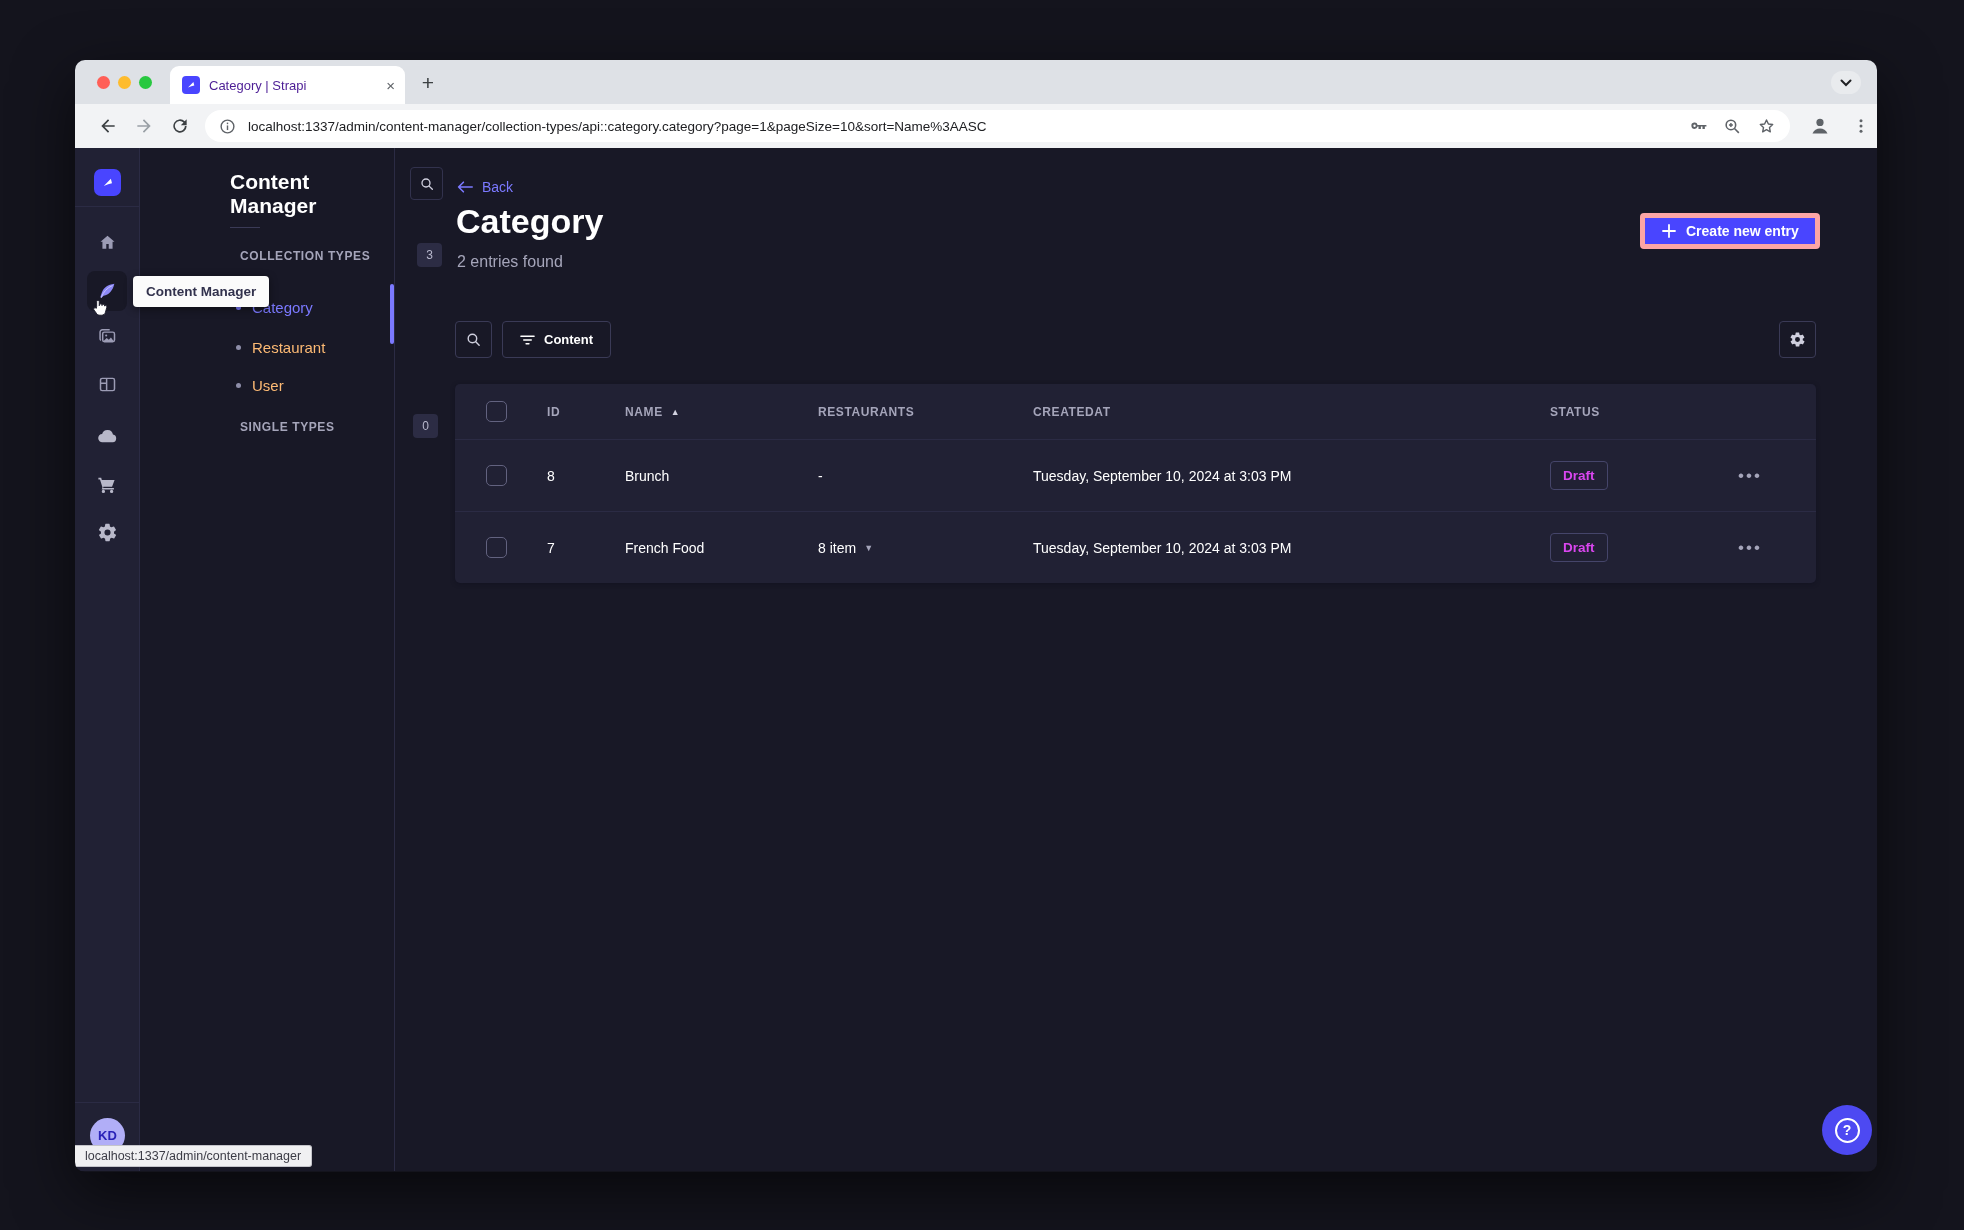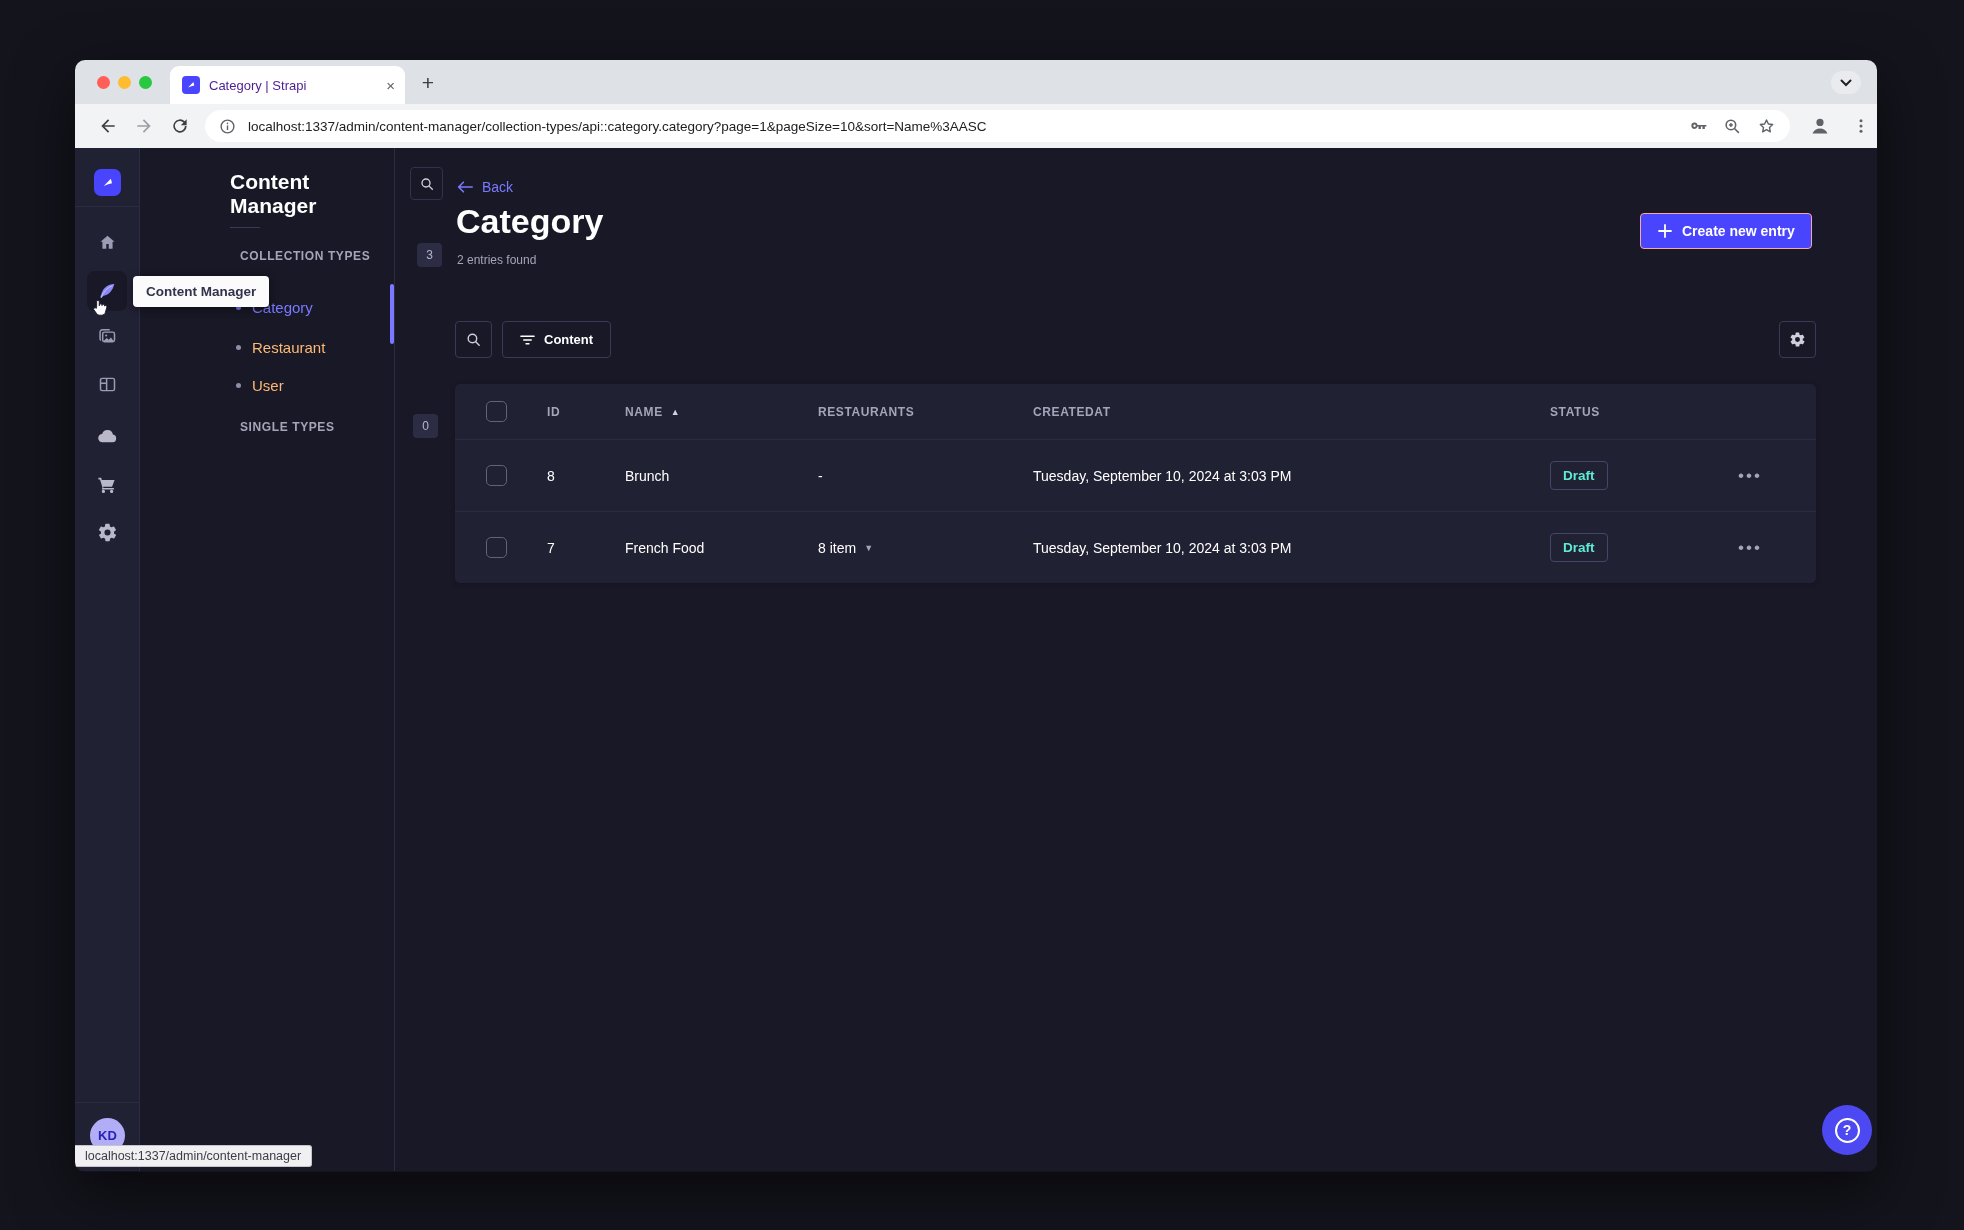--- a/index.html
+++ b/index.html
@@ -70,45 +70,45 @@
                 background:#7b79ff; }
 
   .tooltip { position:absolute; left:58px; top:128px; height:31px; padding:0 13px; background:#fbfbfb;
              border-radius:4px; display:flex; align-items:center; font-size:13.5px; font-weight:bold;
              color:#32324d; z-index:7; box-shadow:0 2px 8px rgba(0,0,0,.45); }
 
   
   .back-link { position:absolute; left:382px; top:31px; display:flex; align-items:center; gap:9px;
                color:#7b79ff; font-size:14px; }
   .page-title { position:absolute; left:381px; top:54px; font-size:34px; font-weight:bold; color:#ffffff; }
-  .page-subtitle { position:absolute; left:382px; top:105px; font-size:12px; color:#a5a5ba; }
+  .page-subtitle { position:absolute; left:382px; top:105px; font-size:16px; color:#a5a5ba; }
   .create-btn { position:absolute; left:1565px; top:65px; height:36px; padding:8px 16px; background:#4945ff;
                 border-radius:4px; display:flex; align-items:center; gap:9px; color:#ffffff;
-                font-size:14px; font-weight:bold; border:1px solid #fca5a5; }
+                font-size:14px; font-weight:bold; border:5px solid #fca5a5; }
   .sq-btn { position:absolute; top:173px; width:37px; height:37px; border-radius:4px;
             border:1px solid #3a3a56; display:flex; align-items:center; justify-content:center; color:#cfcfde; }
   .filters-btn { position:absolute; left:427px; top:173px; height:37px; padding:0 17px; border-radius:4px;
                  border:1px solid #3a3a56; display:flex; align-items:center; gap:9px; color:#ffffff;
                  font-size:13px; font-weight:bold; background:transparent; }
 
   
   .table { position:absolute; left:380px; top:236px; width:1361px; height:199px; background:#212134;
            border-radius:5px; box-shadow:0 1px 4px rgba(14,14,27,.5); }
   .trow { display:grid; grid-template-columns:82px 78px 193px 215px 517px 186px 90px; align-items:center; }
   .thead { height:55px; }
   .tbody-row { height:72px; border-top:1px solid #2b2b44; }
   .cell { padding-left:10px; font-size:14px; color:#ffffff; display:flex; align-items:center; }
   .hcell { padding-left:10px; font-size:12px; font-weight:bold; letter-spacing:.6px; color:#a5a5ba;
            display:flex; align-items:center; }
   .check-cell { display:flex; justify-content:center; }
   .checkbox { width:21px; height:21px; border:1px solid #62627f; border-radius:5px; background:transparent; }
   .sort-arrow { font-size:9px; color:#d2d2e0; margin-left:8px; }
   .caret { font-size:9px; color:#a5a5ba; margin-left:8px; }
   .draft-badge { height:29px; padding:0 12px; border:1px solid #45456a; border-radius:4px; background:#212134;
-                 color:#5eead4; font-size:13.5px; font-weight:bold; display:inline-flex; align-items:center; }
+                 color:#d946ef; font-size:13.5px; font-weight:bold; display:inline-flex; align-items:center; }
   .more { color:#a5a5ba; font-size:17px; letter-spacing:2px; padding-left:12px; }
 
   .help-btn { position:absolute; left:1747px; top:957px; width:50px; height:50px; border-radius:50%;
               background:#4d49f2; display:flex; align-items:center; justify-content:center; }
   .help-glyph { width:25px; height:25px; border:2px solid #ffffff; border-radius:50%; color:#ffffff;
                 font-size:14px; font-weight:bold; display:flex; align-items:center; justify-content:center; }
 
   .statusbar { position:absolute; left:0; top:997px; height:22px; padding:0 10px; background:#f0f0f2;
                border:1px solid #c4c4ca; border-left:none; border-radius:0 3px 3px 0;
                display:flex; align-items:center; font-size:12.5px; color:#3c3c46; z-index:8; }

